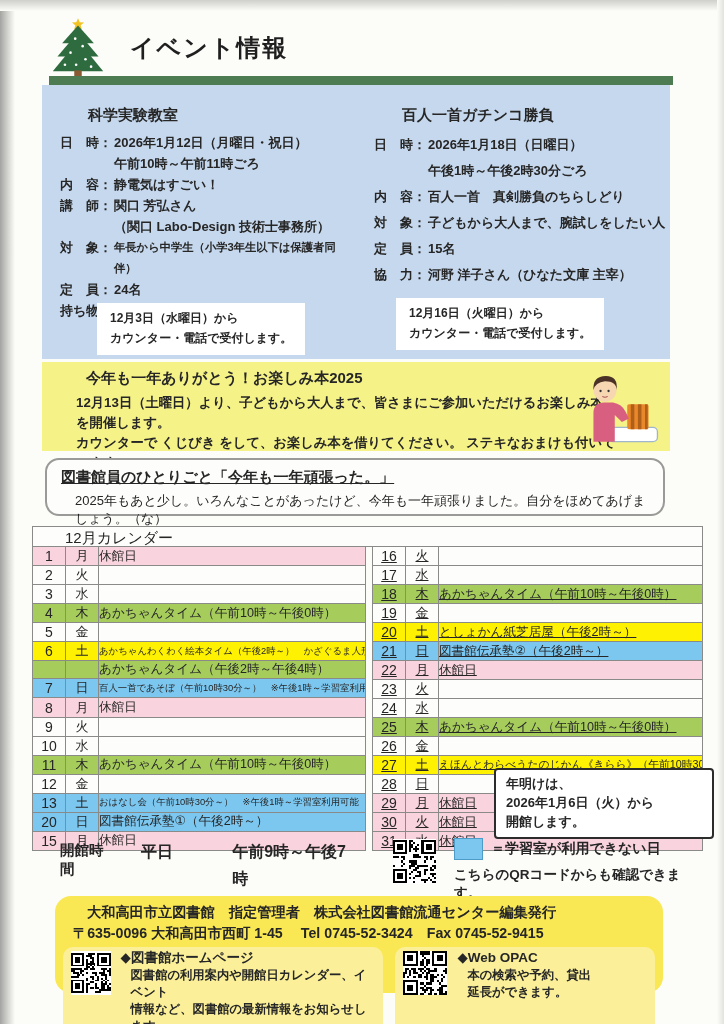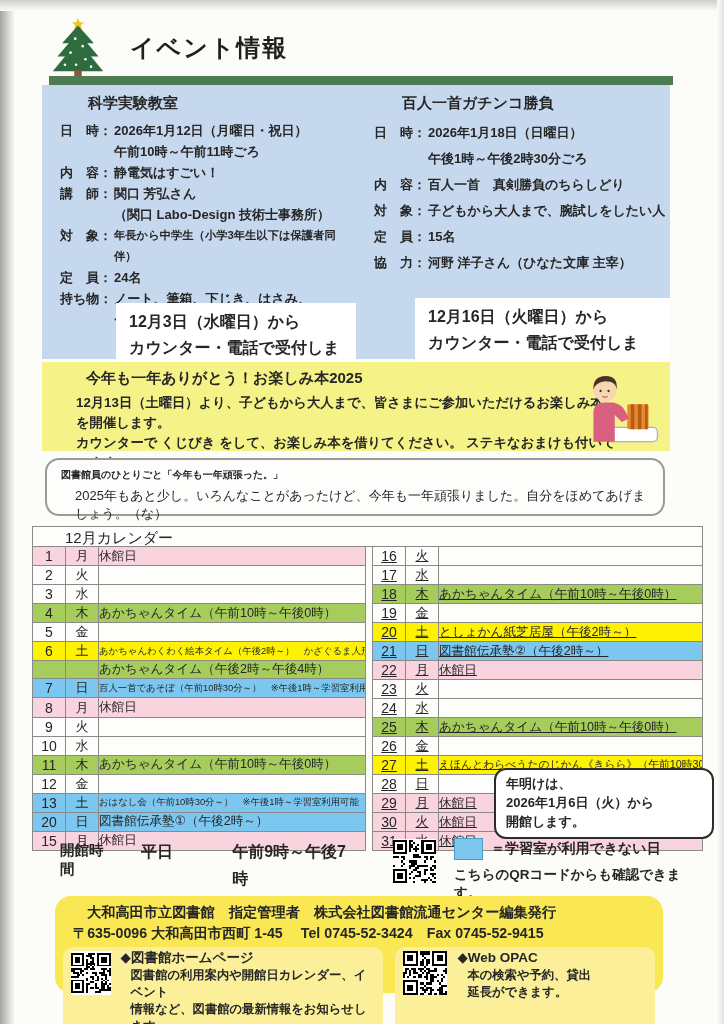--- a/index.html
+++ b/index.html
@@ -14,43 +14,43 @@
 
   
   .masthead{position:absolute;left:50px;top:18px;display:flex;align-items:center;gap:24px;}
   .tree{width:56px;height:60px;}
   h1.title{font-size:24px;font-weight:bold;letter-spacing:2px;margin:0;color:#1f1f1f;}
   .green-bar{position:absolute;left:49px;top:76px;width:624px;height:9px;background:var(--c-bargreen);}
 
   
   .events{position:absolute;left:42px;top:85px;width:628px;height:274px;background:var(--c-panelblue);
     display:flex;font-weight:600;}
-  .event{position:relative;flex:1;padding-top:9px;}
+  .event{position:relative;flex:1;padding-top:21px;}
   .event h2{font-size:15px;font-weight:bold;margin:0 0 7px 46px;}
   .event .rows{margin-left:18px;font-size:13px;}
   .event-0 .rows .ev-row{line-height:21px;}
   .event-1 .rows .ev-row{line-height:26px;}
   .ev-row{display:flex;}
   .ev-label{white-space:pre;min-width:54px;}
   .ev-row.sm .ev-text{font-size:11.3px;}
-  .notice{position:absolute;background:#fff;font-size:16px;line-height:1.65;padding:6px 13px;font-weight:600;margin-left:19px;}
+  .notice{position:absolute;background:#fff;font-size:12px;line-height:1.65;padding:6px 13px;font-weight:600;}
   .event-0 .notice{left:55px;top:218px;}
   .event-1 .notice{left:40px;top:213px;}
 
   
   .promo{position:absolute;left:42px;top:362px;width:628px;height:89px;background:var(--c-panelyellow);
     padding:7px 0 0 16px;box-sizing:border-box;}
   .promo h2{font-size:15px;font-weight:bold;margin:0 0 5px 28px;}
   .promo p{margin:0 0 0 18px;font-size:13.3px;line-height:20px;font-weight:600;width:540px;}
   .promo-illu{position:absolute;right:8px;top:5px;width:82px;height:80px;}
 
   
   .murmur{position:absolute;left:45px;top:458px;width:620px;height:58px;border:2px solid #9a9a98;
     border-radius:14px;box-sizing:border-box;padding:8px 14px;background:#fdfdfb;}
-  .murmur-title{font-size:10px;font-weight:bold;}
+  .murmur-title{font-size:15px;font-weight:bold;text-decoration:underline;}
   .murmur-body{font-size:13px;margin-top:5px;margin-left:14px;}
 
   
   .calendar{position:absolute;left:32px;top:526px;width:671px;}
   .cal-header{border:1px solid #8a8a88;height:21px;line-height:21px;font-size:15px;padding-left:32px;
     background:#fdfdfb;box-sizing:border-box;}
   .cal-tables{display:flex;gap:6px;margin-top:-1px;}
   table.cal{border-collapse:collapse;table-layout:fixed;}
   #cal-left{width:334px;}
   #cal-right{width:331px;text-decoration:underline;}
@@ -59,21 +59,21 @@
   td.wd{width:32px;text-align:center;font-size:13px;}
   td.txt{padding-left:6px;font-size:12.6px;}
   td.txt.mid{font-size:10.8px;}
   td.txt.sm{font-size:9.4px;}
   tr.c-pink td{background:var(--c-pink);}
   tr.c-green td{background:var(--c-green);}
   tr.c-yellow td{background:var(--c-yellow);}
   tr.c-blue td{background:var(--c-blue);}
   tr.c-white td{background:#fdfdfb;}
   .bubble{position:absolute;left:462px;top:242px;width:196px;background:#fff;border:2px solid #2c2c2c;
-    border-radius:12px;padding:5px 10px;font-size:13px;line-height:1.45;font-weight:600;}
+    border-radius:4px;padding:5px 10px;font-size:13px;line-height:1.45;font-weight:600;}
 
   
   .hours{position:absolute;left:45px;top:838px;width:650px;display:flex;align-items:flex-start;}
   .hours-label{font-size:14.5px;font-weight:bold;margin:3px 26px 0 15px;}
   .hours-rows{font-size:16px;font-weight:600;}
   .hours-rows .hrow{display:flex;line-height:27px;}
   .hours-rows .d{width:96px;}
   .qr{background:#fff;display:block;}
   .qr-hours{width:45px;height:45px;margin:1px 18px 0 38px;}
   .legend{font-weight:bold;}

